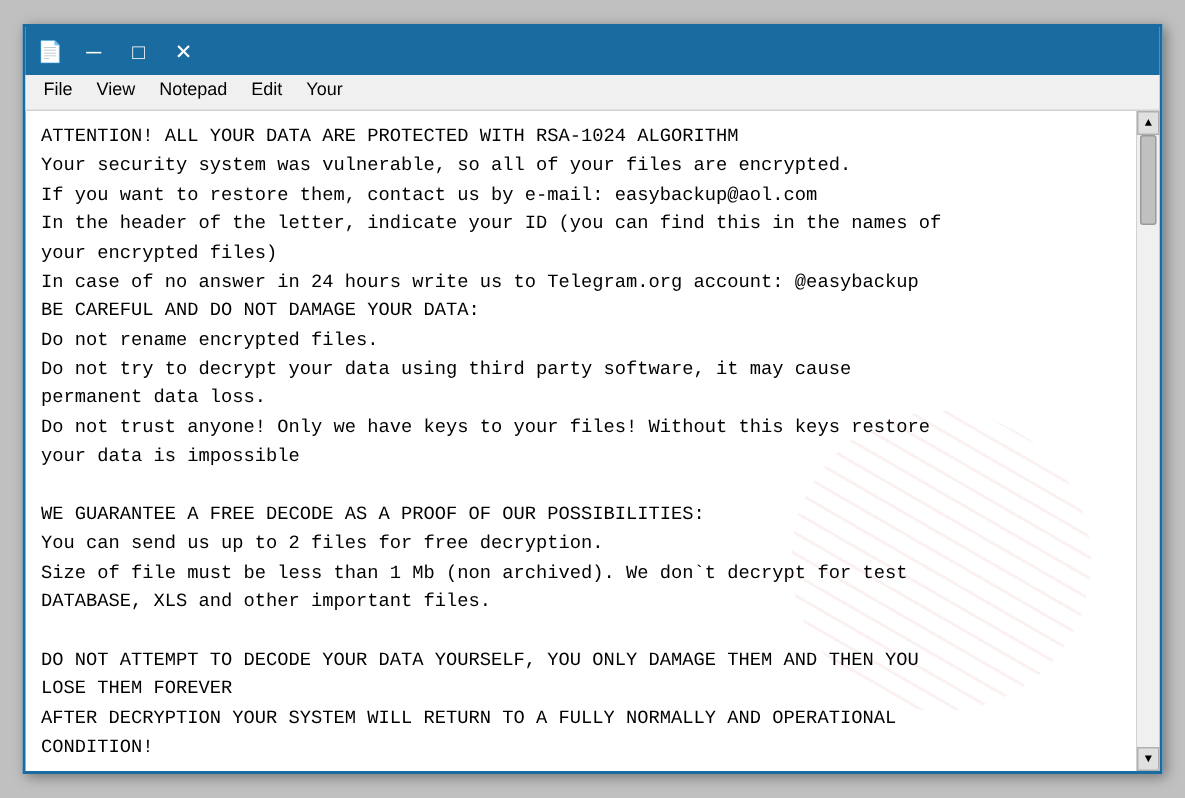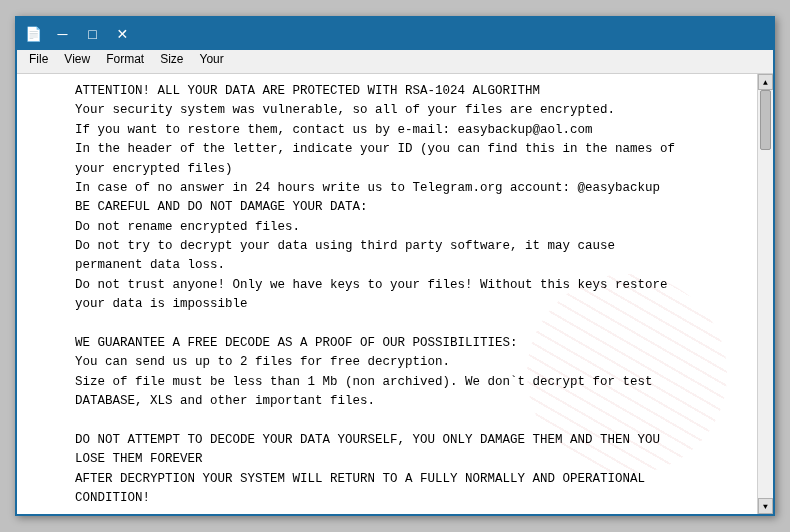--- a/index.html
+++ b/index.html
@@ -85,21 +85,20 @@
       padding: 2px 8px;
       cursor: pointer;
       color: #000;
     }
 
     .content-area {
       flex: 1;
       display: flex;
       overflow: hidden;
       position: relative;
-      padding-left: 48px;
     }
 
     .text-content {
       flex: 1;
       padding: 8px 10px;
       font-family: 'Courier New', Courier, monospace;
       font-size: 12.5px;
       line-height: 1.55;
       color: #000000;
       overflow-y: scroll;
@@ -178,22 +177,22 @@
     <div class="title-bar-controls">
       <button class="title-bar-btn">─</button>
       <button class="title-bar-btn">□</button>
       <button class="title-bar-btn close">✕</button>
     </div>
   </div>
 
   <div class="menu-bar">
   <span class="menu-item">File</span>
       <span class="menu-item">View</span>
-      <span class="menu-item">Format</span>
-      <span class="menu-item">Size</span>
+      <span class="menu-item">Notepad</span>
+      <span class="menu-item">Edit</span>
       <span class="menu-item">Your</span>
     </div>
 
   <div class="content-area">
     <div class="text-content">ATTENTION! ALL YOUR DATA ARE PROTECTED WITH RSA-1024 ALGORITHM
 Your security system was vulnerable, so all of your files are encrypted.
 If you want to restore them, contact us by e-mail: easybackup@aol.com
 In the header of the letter, indicate your ID (you can find this in the names of
 your encrypted files)
 In case of no answer in 24 hours write us to Telegram.org account: @easybackup

